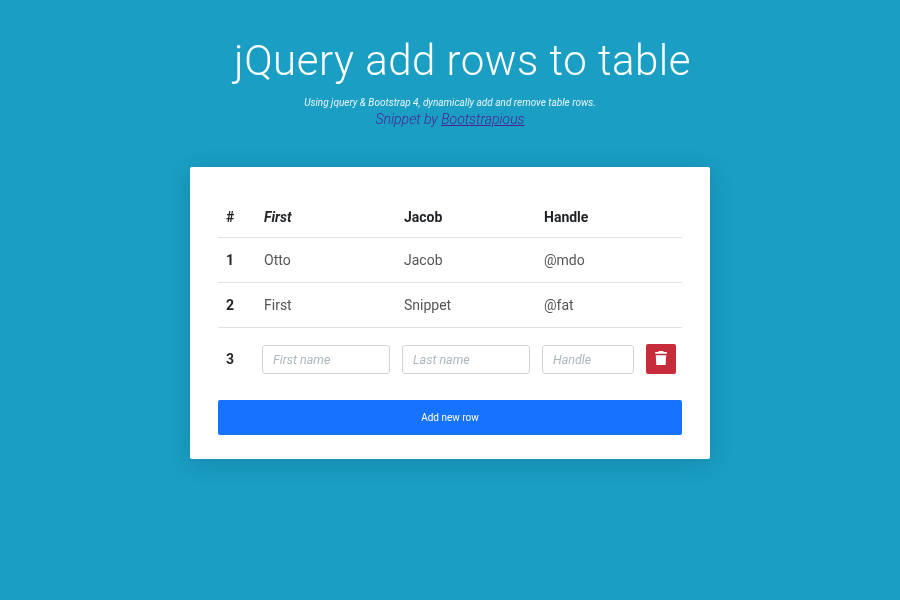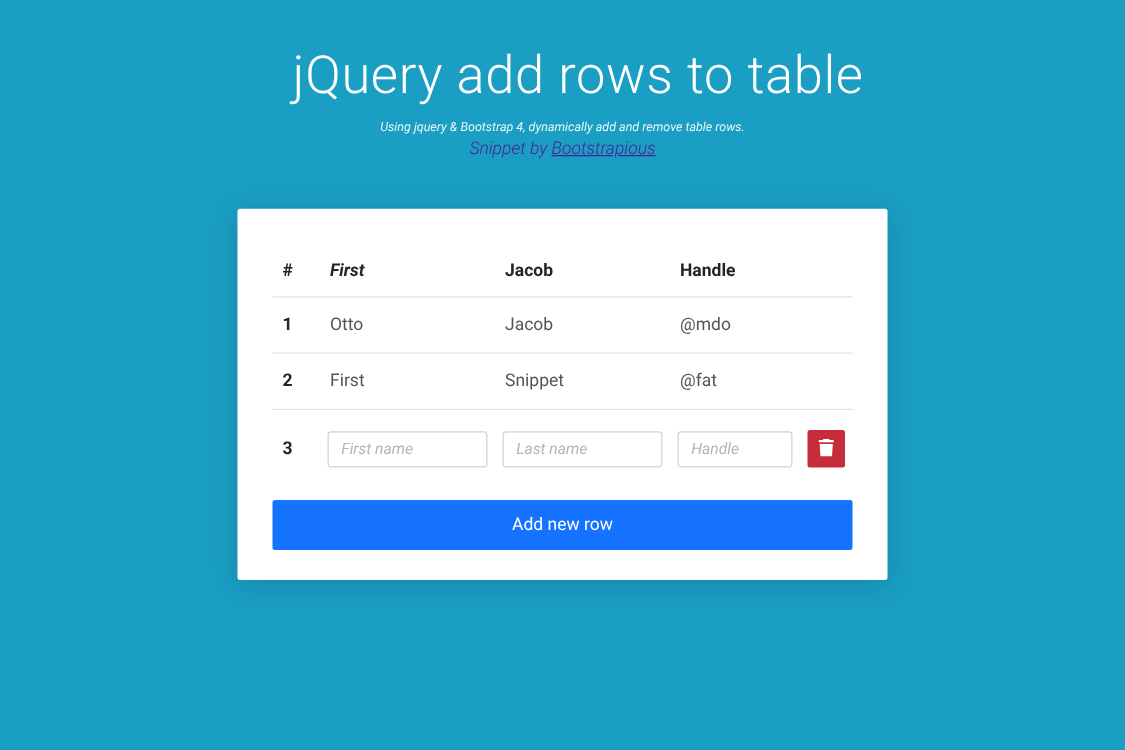--- a/index.html
+++ b/index.html
@@ -115,21 +115,21 @@
     .delete-btn svg {
       width: 14px;
       height: 14px;
       fill: #fff;
     }
     .add-row-btn {
       width: 100%;
       background: #1673ff;
       border: none;
       color: #fff;
-      font-size: 14px;
+      font-size: 10px;
       padding: 12px 0;
       margin-top: 10px;
       border-radius: 2px;
       cursor: pointer;
       font-family: inherit;
     }
     .col-first { width: 140px; font-style: italic; }
     .col-last { width: 140px; }
     .col-handle { width: auto; }
     .col-action { width: 40px; }

